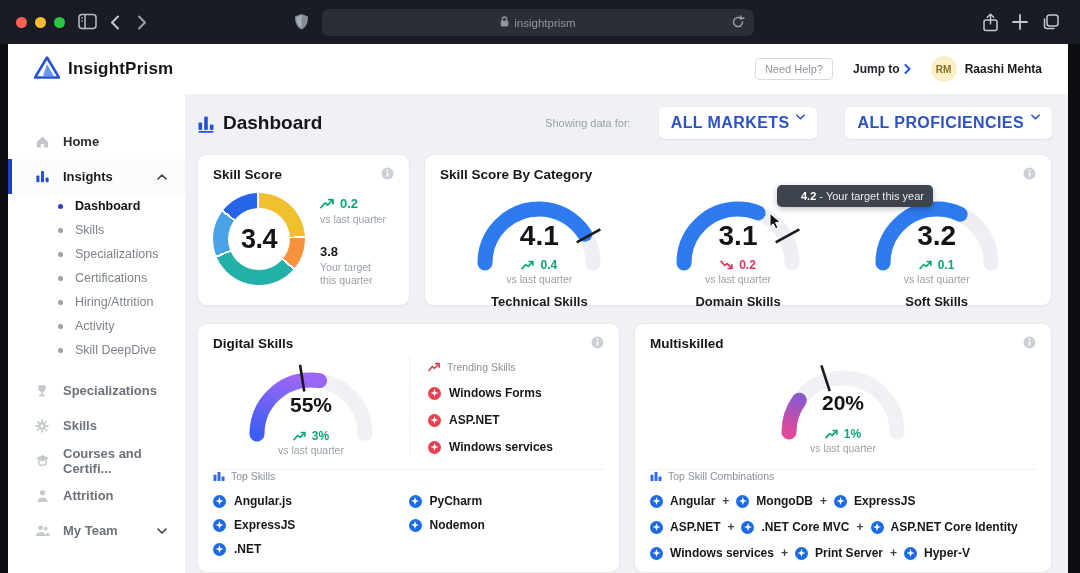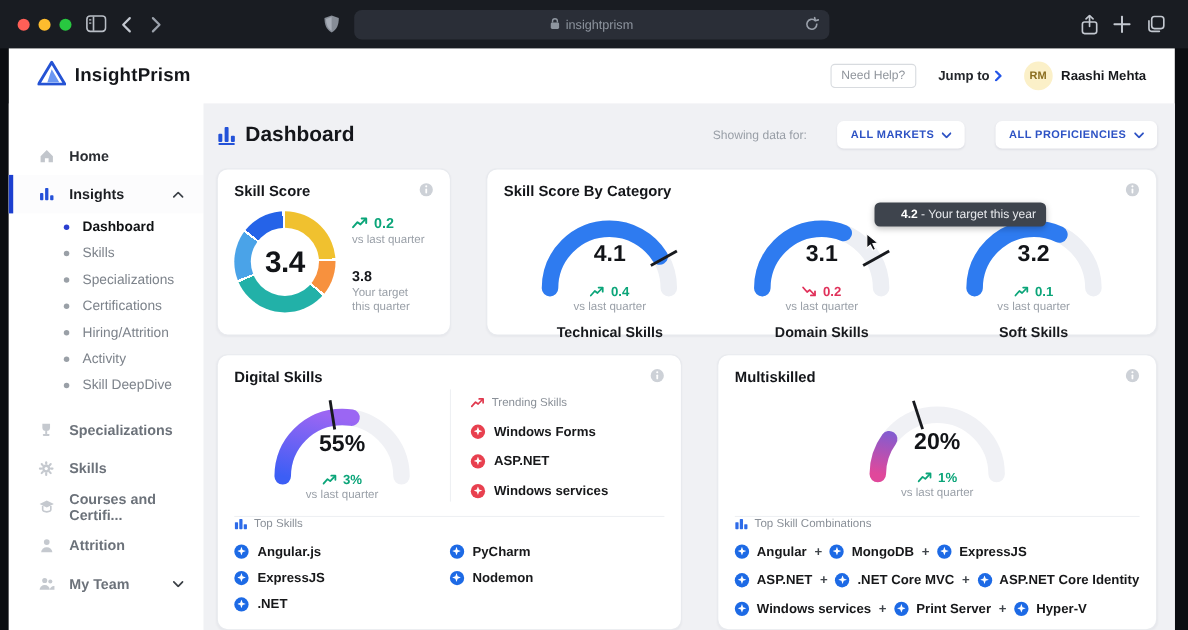--- a/index.html
+++ b/index.html
@@ -56,25 +56,25 @@
 
   
   .main { flex:1; background:#f0f1f4; padding:10px 16px 0 12px; min-width:0;
     display:flex; flex-direction:column; }
   .title-row { display:flex; align-items:center; height:38px; }
   .page-title { display:flex; align-items:center; gap:7px; font-size:19px;
     font-weight:800; color:#14161a; }
   .filters { margin-left:auto; display:flex; align-items:center; gap:28px; }
   .showing { font-size:11px; color:#989ea6; }
   .filter-pill { background:#fff; border-radius:6px; padding:7px 12px;
-    display:flex; align-items:center; gap:7px; font-size:10px; font-weight:700;
+    display:flex; align-items:flex-start; gap:7px; font-size:16px; font-weight:700;
     color:#2d52c4; letter-spacing:.4px; box-shadow:0 1px 2px rgba(20,30,60,.08);
     cursor:pointer; white-space:nowrap; }
 
-  .row { display:flex; gap:32px; }
+  .row { display:flex; gap:14px; }
   .row1 { margin-top:12px; height:152px; flex:none; }
   .row2 { margin-top:17px; flex:1; }
 
   .card { background:#fff; border:1px solid #e8eaee; border-radius:10px;
     padding:12px 15px; box-shadow:0 1px 2px rgba(20,30,60,.04); position:relative; }
   .card-head { display:flex; align-items:flex-start; }
   .card-title { font-size:13.5px; font-weight:700; color:#14161a; }
   .info { margin-left:auto; cursor:pointer; display:flex; }
 
   
@@ -87,21 +87,21 @@
   .ss-side { margin-left:15px; padding-top:3px; }
   .trend { display:flex; align-items:center; gap:5px; font-size:13px; font-weight:800; }
   .trend.up { color:#0ba579; } .trend.down { color:#e0315a; }
   .cap { font-size:10.5px; color:#9aa0a8; margin-top:2px; line-height:1.3; }
   .target-val { font-size:13px; font-weight:800; color:#17191d; margin-top:17px; }
 
   
   .c-cat { flex:1; min-width:0; }
   .gauges { display:flex; justify-content:space-around; margin-top:2px; }
   .gauge-block { width:200px; text-align:center; position:relative; }
-  .gauge-num { position:absolute; top:36px; left:0; right:0; font-size:21px;
+  .gauge-num { position:absolute; top:36px; left:0; right:0; font-size:28px;
     font-weight:800; color:#121418; }
   .g-trend { display:flex; justify-content:center; align-items:center; gap:5px;
     font-size:12px; font-weight:800; margin-top:-16px; position:relative; }
   .g-cap { font-size:10.5px; color:#9aa0a8; margin-top:1px; }
   .g-label { font-size:13px; font-weight:700; color:#17191d; margin-top:9px; }
   .tooltip { position:absolute; left:352px; top:30px; background:#3e444d;
     color:#fff; border-radius:5px; padding:5px 9px; font-size:11px;
     white-space:nowrap; box-shadow:0 2px 6px rgba(0,0,0,.25); z-index:3; }
   .tooltip b { font-weight:800;margin-left:15px; }
   .tooltip .tt-rest { color:#e8eaee; }

